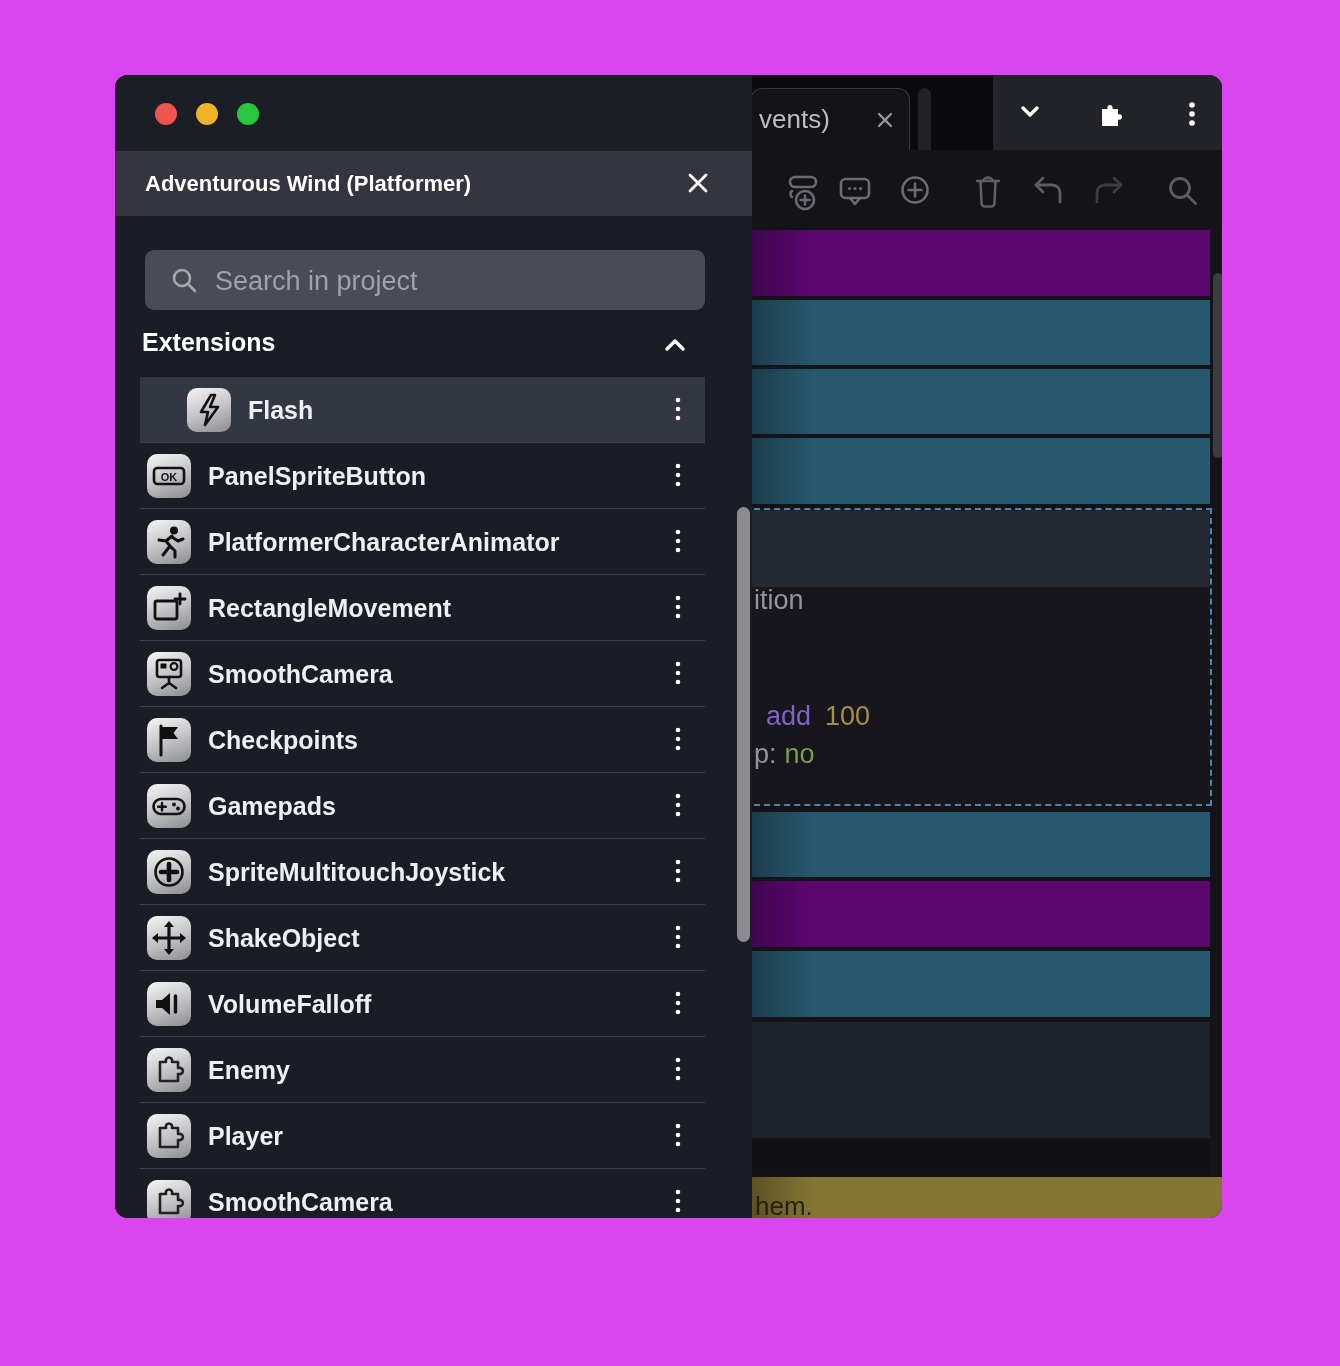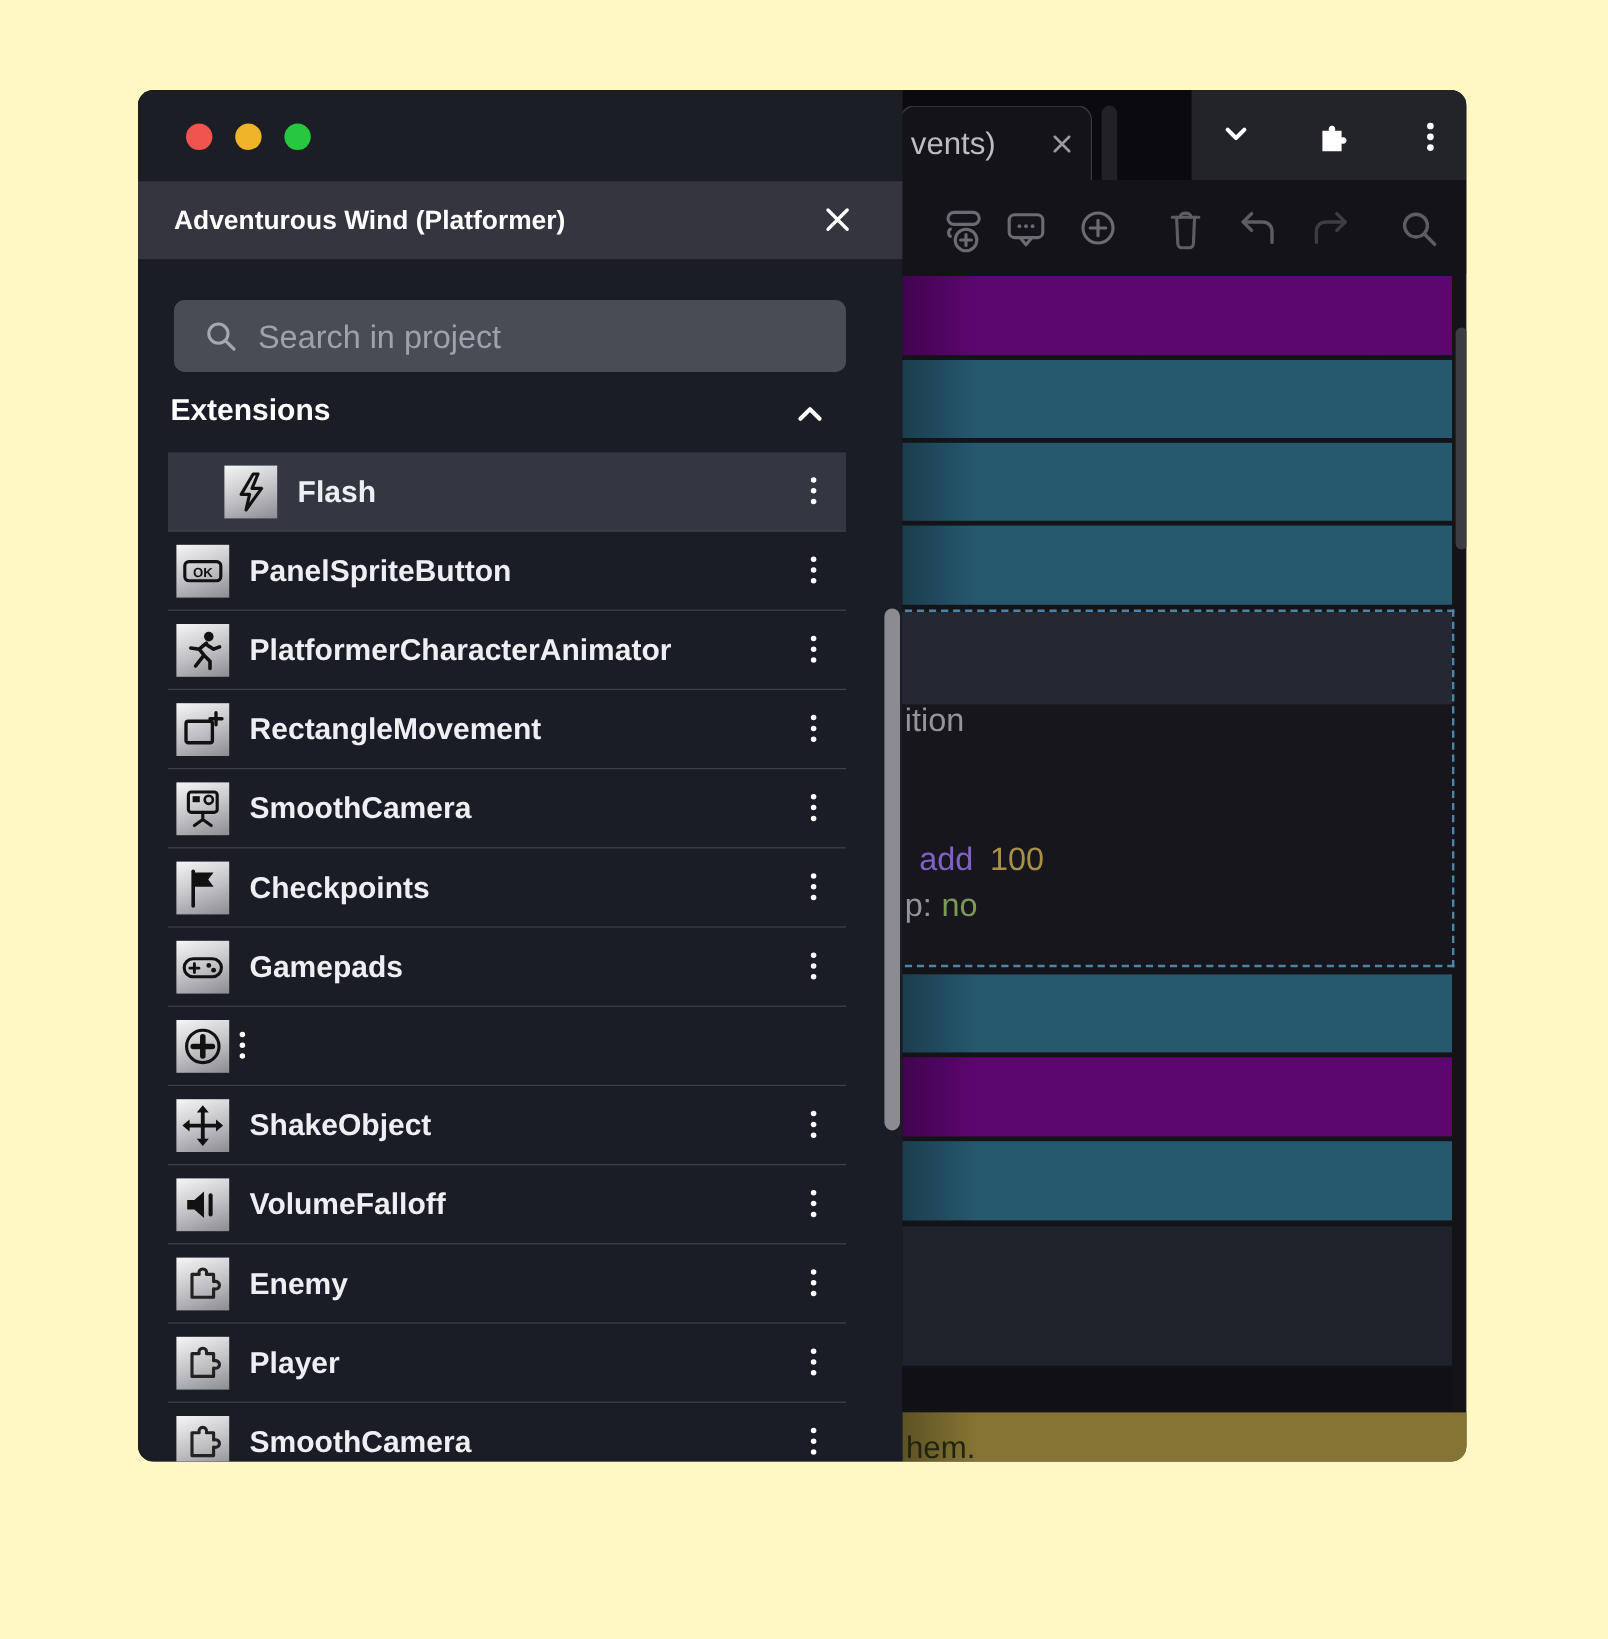--- a/index.html
+++ b/index.html
@@ -1,16 +1,16 @@
 <!DOCTYPE html>
 <html style="--purple: #5c0670; --teal: #26586e; --gold: #857534; --selection-border: #4d84a8; --add-text: #8061c5; --value-text: #aa8f46; --no-text: #7c9a55; --accent-red: #f1544e; --accent-yellow: #f0b42a; --accent-green: #27c83f;"><head>
 <meta charset="utf-8">
 <style>
   html,body{margin:0;padding:0;background:#000;}
-  .stage{position:relative;width:1340px;height:1366px;background:#fef9c3;overflow:hidden;
+  .stage{position:relative;width:1340px;height:1366px;background:#d946ef;overflow:hidden;
          font-family:"Liberation Sans",sans-serif;}
   .window{position:absolute;left:115px;top:75px;width:1107px;height:1143px;border-radius:13px;
           overflow:hidden;background:#131318;box-shadow:inset 0 0 0 1px rgba(255,255,255,0.04);}
 
   
   .editor{position:absolute;left:637px;top:0;width:470px;height:1143px;z-index:1;}
   .tabbar-left{position:absolute;left:0;top:0;width:241px;height:75px;background:#0b0b0f;}
   .tabbar-right{position:absolute;left:241px;top:0;width:229px;height:75px;background:#23232a;}
   .tab{position:absolute;left:-2px;top:13px;width:158px;height:62px;background:#131318;
        border:1px solid #3a3a41;border-bottom:none;border-radius:12px 12px 0 0;}
@@ -55,21 +55,21 @@
   .searchbox svg{position:absolute;left:24px;top:15px;}
   .searchbox input{position:absolute;left:68px;top:0;width:470px;height:60px;background:transparent;border:none;outline:none;
        font-family:"Liberation Sans",sans-serif;font-size:27px;color:#e8e8ec;}
   .searchbox input::placeholder{color:#9fa1ab;opacity:1;}
   .sect{position:absolute;left:27px;top:253px;font-size:25px;font-weight:bold;color:#fff;}
   .sect-chevron{position:absolute;left:543px;top:255px;width:34px;height:30px;background:none;border:none;padding:0;cursor:pointer;line-height:0;}
   .plist{position:absolute;left:25px;top:302px;width:565px;}
   .prow{position:relative;display:flex;align-items:center;height:66px;cursor:pointer;}
   .prow::after{content:"";position:absolute;left:0;right:0;bottom:0;height:1px;background:#3f424b;}
   .prow.hl{background:#333742;padding-left:40px;}
-  .picon{flex:0 0 auto;width:44px;height:44px;margin-left:7px;border-radius:0;
+  .picon{flex:0 0 auto;width:44px;height:44px;margin-left:7px;border-radius:10px;
          background:linear-gradient(160deg,#f6f6f7 0%,#c0c0c4 55%,#8b8b90 100%);line-height:0;}
   .plabel{flex:1 1 auto;margin-left:17px;font-size:25px;font-weight:bold;color:#edeff3;}
   .kebab{flex:0 0 auto;width:22px;height:34px;margin-right:16px;background:none;border:none;padding:0;cursor:pointer;line-height:0;}
   .pscroll{position:absolute;left:622px;top:432px;width:13px;height:435px;border-radius:7px;background:#8b8b90;}
 </style>
 </head>
 <body>
 
 <div class="stage">
   <div class="window">
@@ -352,20 +352,21 @@
           </button>
         </div>
 
         <div class="prow">
           <span class="picon">
             <svg width="44" height="44" viewBox="0 0 44 44">
                 <circle cx="22" cy="22" r="13.5" fill="none" stroke="#111" stroke-width="2.6"></circle>
                 <path d="M22 14 V30 M14 22 H30" stroke="#111" stroke-width="4.6" stroke-linecap="round" fill="none"></path>
               </svg>
           </span>
+          <span class="plabel">SpriteMultitouchJoystick</span>
           <button class="kebab">
             <svg width="12" height="30" viewBox="0 0 12 30">
                 <circle cx="6" cy="5" r="2.3" fill="#fff"></circle>
                 <circle cx="6" cy="14" r="2.3" fill="#fff"></circle>
                 <circle cx="6" cy="23" r="2.3" fill="#fff"></circle>
               </svg>
           </button>
         </div>
 
         <div class="prow">

